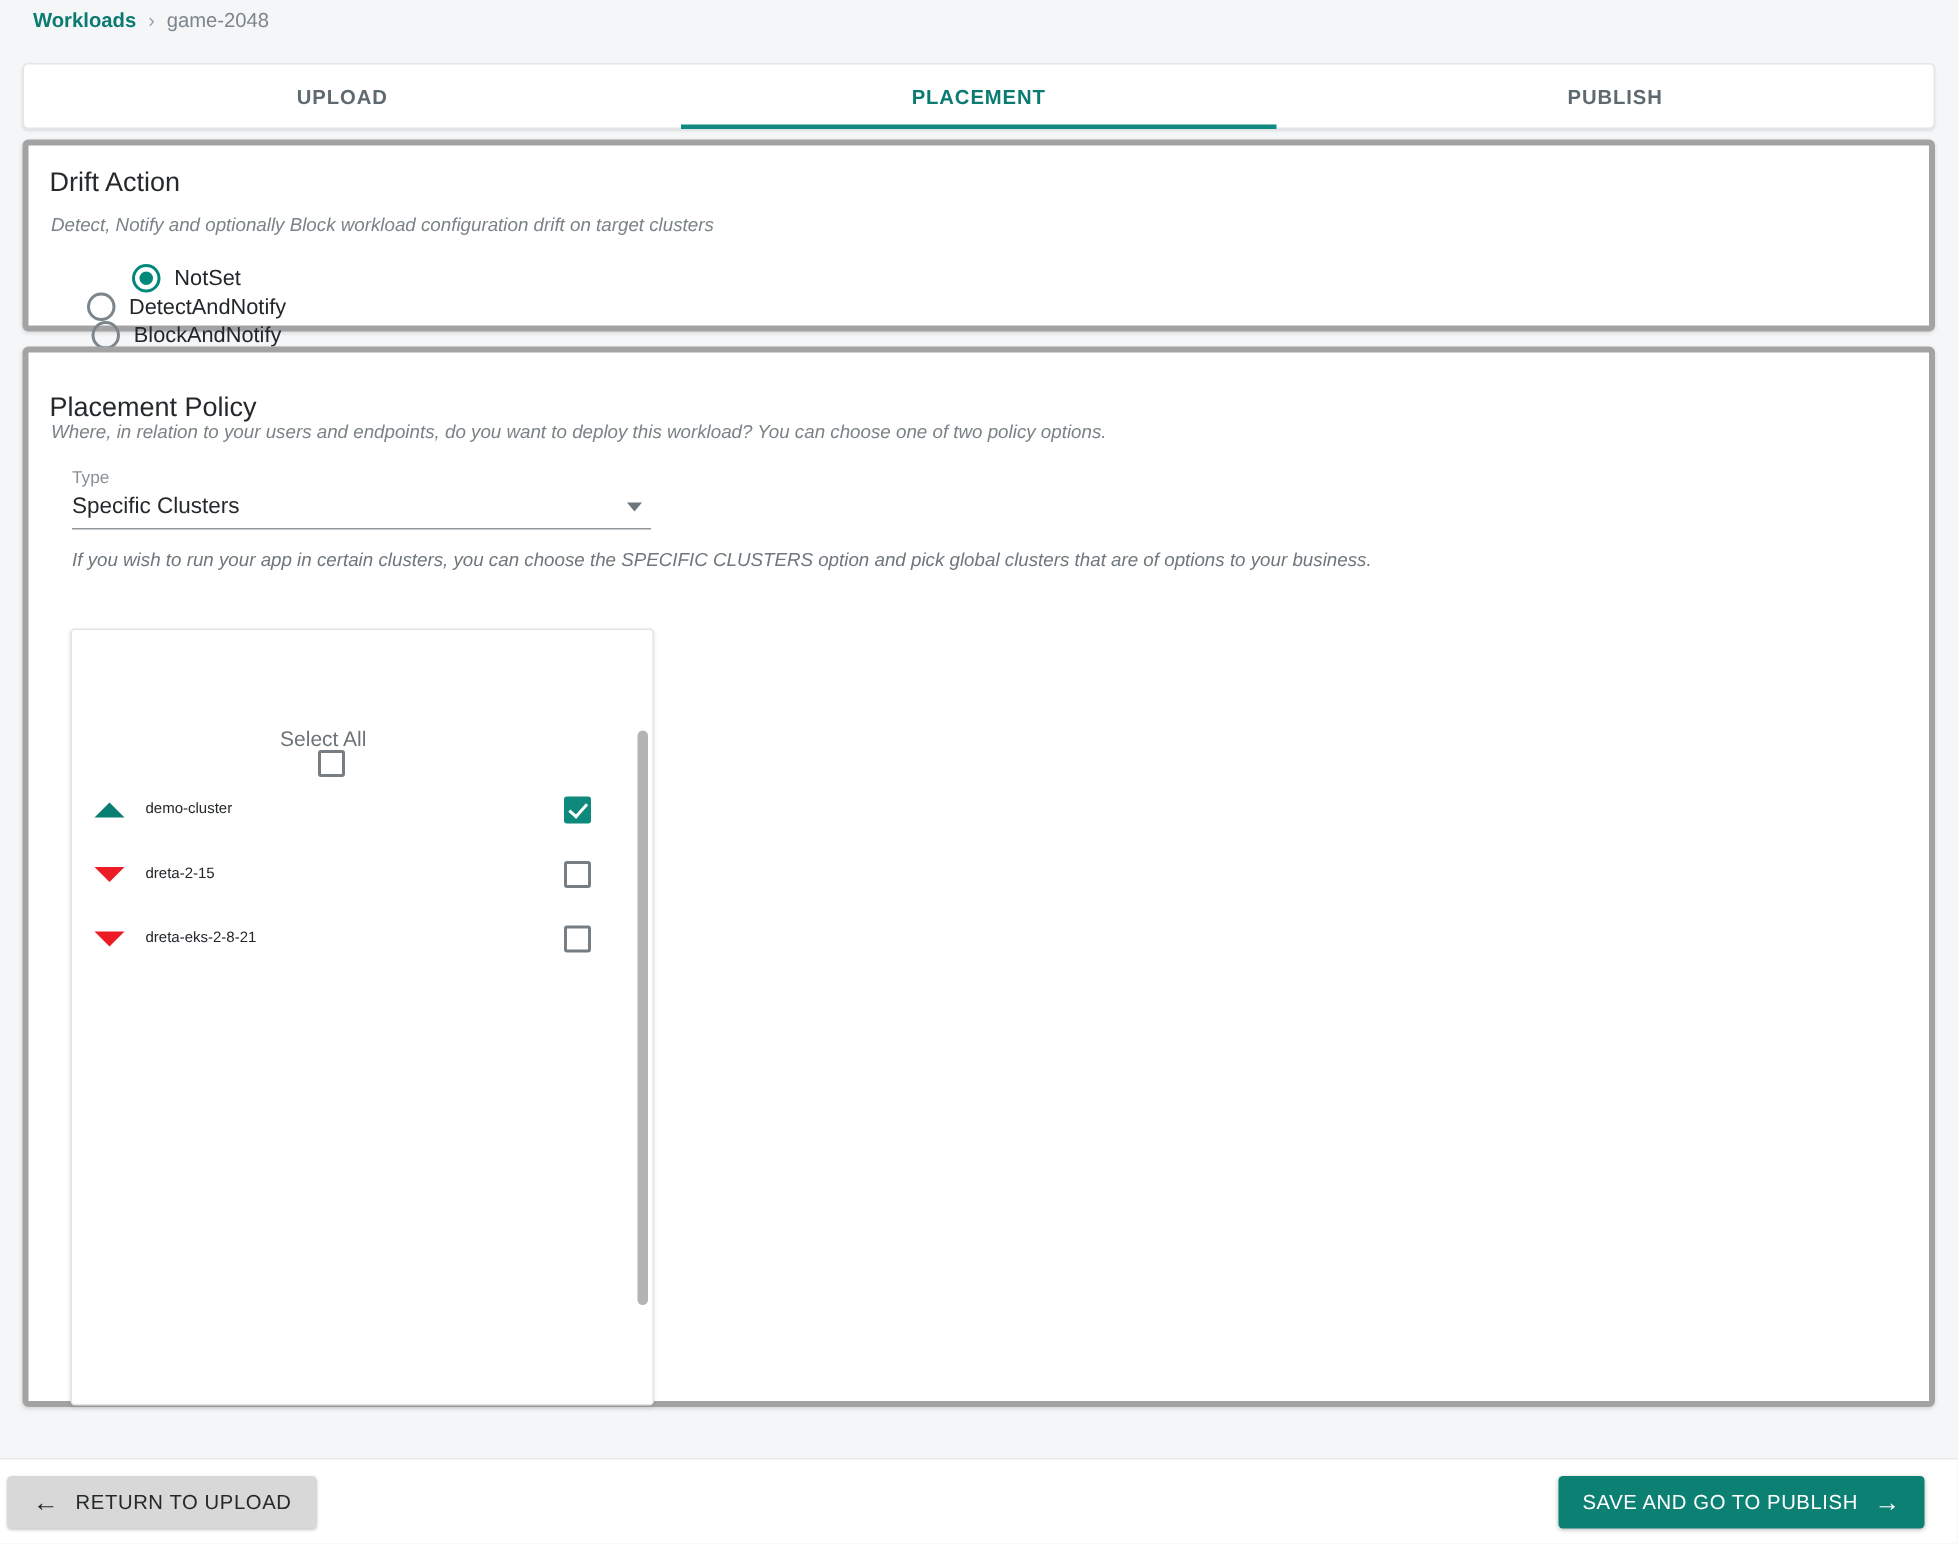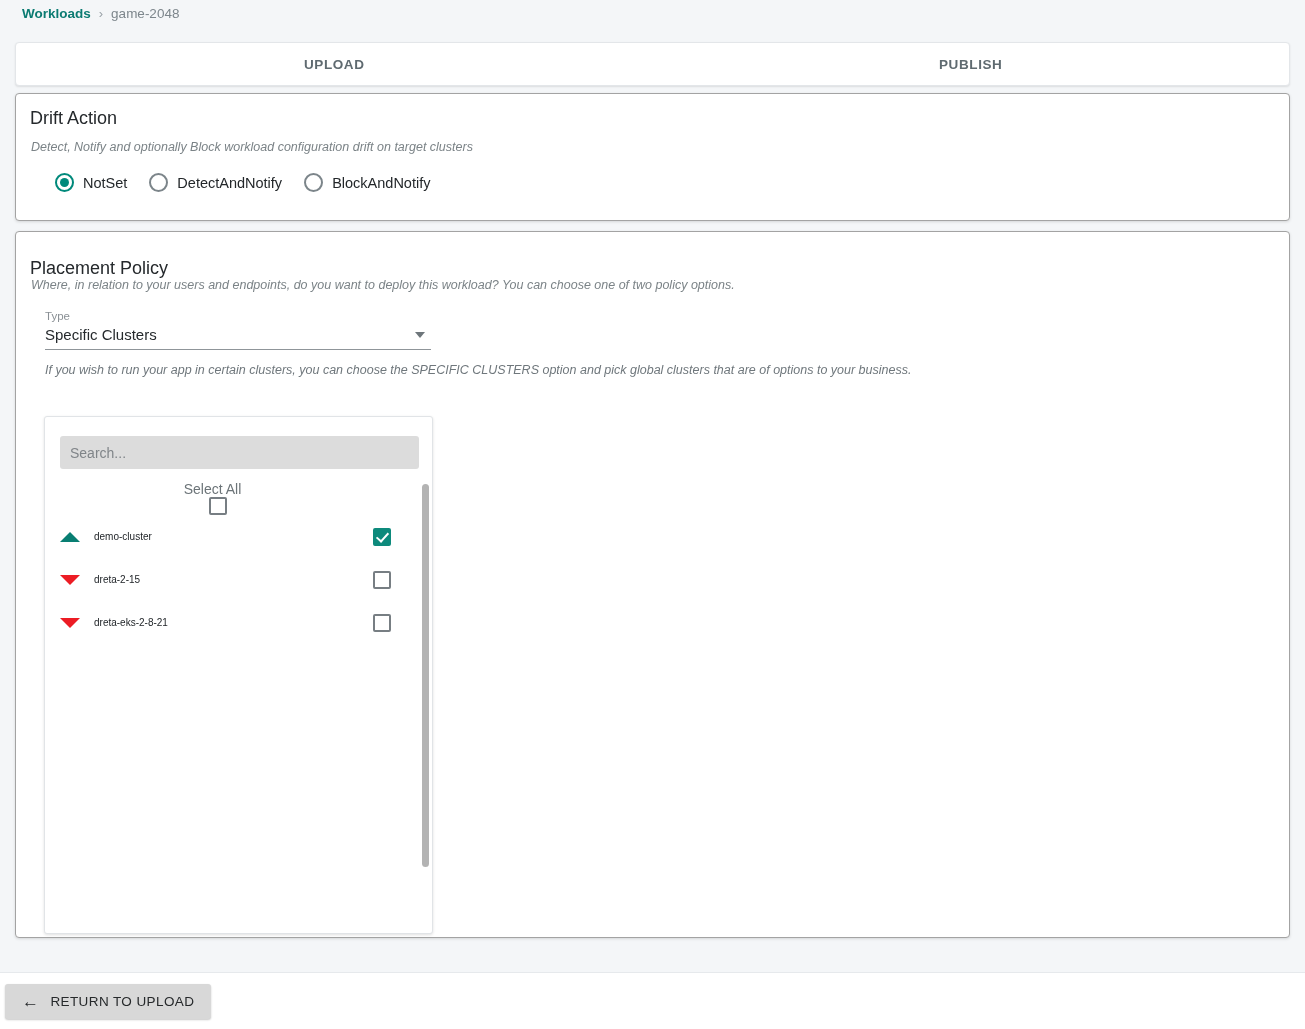--- a/index.html
+++ b/index.html
@@ -53,40 +53,40 @@
     position: absolute;
     left: 14px; right: 14px; bottom: -1px;
     height: 3px;
     background: #108a80;
   }
 
   
   .card {
     position: absolute;
     background: #ffffff;
-    border: 1px solid #a3a3a3;
+    border: 4px solid #a3a3a3;
     border-radius: 4px;
     box-shadow: 0 1px 3px rgba(0,0,0,0.13);
   }
   #drift-card     { left: 15px; top: 93px;  width: 1275px; height: 128px; }
   #placement-card { left: 15px; top: 231px; width: 1275px; height: 707px; }
 
   .card-title {
     font-size: 18px; color: #25292c; font-weight: normal;
     margin: 0;
   }
   .card-sub {
     font-size: 12.5px; color: #7b8387;
     font-style: italic;
   }
 
   
   .radio-row {
     position: absolute; left: 39px; top: 79px;
-    display: flex; align-items: center; gap: 0px;
+    display: flex; align-items: center; gap: 0px; flex-direction: column;
   }
   .radio-opt { display: flex; align-items: center; cursor: pointer; margin-right: 22px; }
   .radio-mark {
     width: 19px; height: 19px; border-radius: 50%;
     border: 2px solid #7c858a;
     display: flex; align-items: center; justify-content: center;
     flex: none;
   }
   .radio-opt.checked .radio-mark { border-color: #00897b; }
   .radio-dot { width: 9px; height: 9px; border-radius: 50%; background: transparent; }
@@ -241,20 +241,23 @@
   <div class="breadcrumb">
     <span class="crumb-link">Workloads</span>
     <span class="crumb-sep">›</span>
     <span class="crumb-cur">game-2048</span>
   </div>
 
   <div class="tabs">
     <div class="tab">
       <span>UPLOAD</span>
     </div>
+    <div class="tab active">
+      <span>PLACEMENT</span>
+    </div>
     <div class="tab">
       <span>PUBLISH</span>
     </div>
   </div>
 
   <div class="card" id="drift-card">
     <h2 class="card-title" style="position:absolute;left:14px;top:14px;">Drift Action</h2>
     <div class="card-sub" style="position:absolute;left:15px;top:46px;">Detect, Notify and optionally Block workload configuration drift on target clusters</div>
 
     <div class="radio-row">
@@ -287,21 +290,20 @@
       <div class="field-label">Type</div>
       <div class="field-control">
         <span class="field-value">Specific Clusters</span>
         <span class="caret"></span>
       </div>
     </div>
 
     <div class="field-help">If you wish to run your app in certain clusters, you can choose the SPECIFIC CLUSTERS option and pick global clusters that are of options to your business.</div>
 
     <div id="cluster-panel">
-      <input class="search-input" type="text" placeholder="Search..." style="">
 
       <div class="list-area">
         <div class="select-all-row">
           <span class="select-all-label">Select All</span>
           <span class="cbox"></span>
         </div>
 
         <div class="cluster-row">
           <span class="status-tri up"></span>
           <span class="cluster-name">demo-cluster</span>
@@ -323,15 +325,19 @@
 
       <div class="scroll-thumb"></div>
     </div>
   </div>
 
   <div class="footer">
     <button class="btn-back">
       <span class="arrow">←</span>
       <span>RETURN TO UPLOAD</span>
     </button>
+    <button class="btn-primary">
+      <span>SAVE AND GO TO PUBLISH</span>
+      <span class="arrow">→</span>
+    </button>
   </div>
 
 </div>
 
 </body></html>

